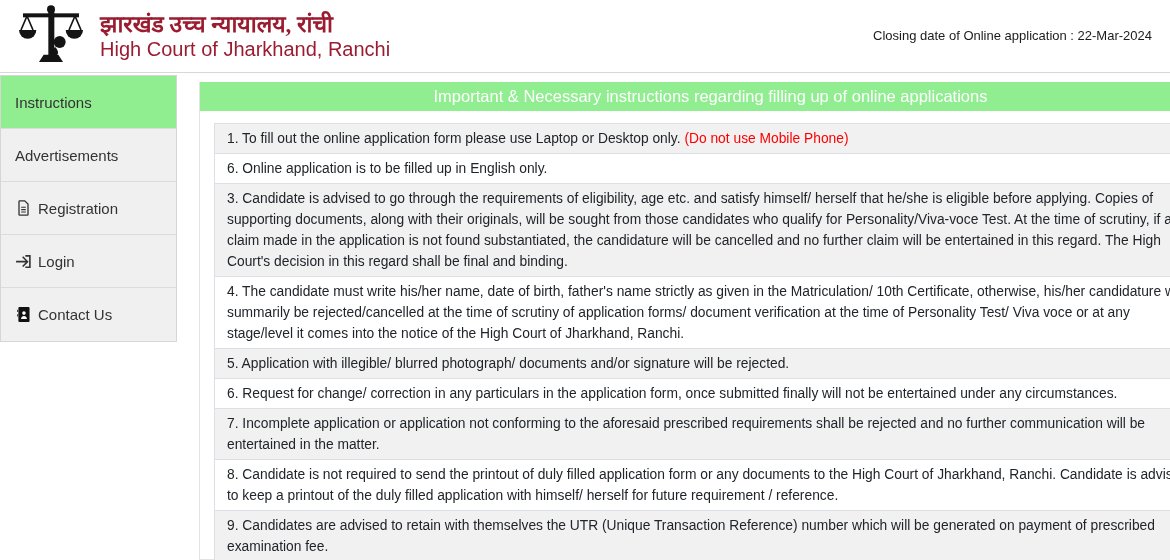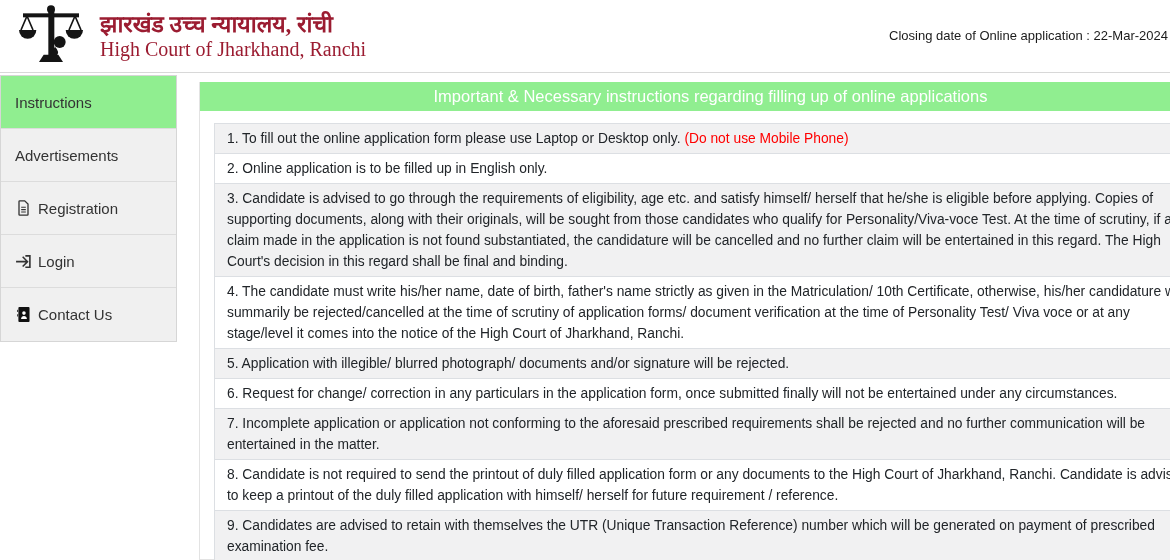--- a/index.html
+++ b/index.html
@@ -10,34 +10,34 @@
     font-family: "Liberation Sans", sans-serif;
     color: #212529;
     position: relative;
   }
 
   
   .header {
     height: 73px;
     display: flex;
     align-items: center;
-    padding: 0 2px 0 14px;
+    padding: 0 18px 0 14px;
     border-bottom: 1px solid #d8d8d8;
     background: #ffffff;
   }
   .logo { flex: 0 0 auto; margin-right: 12px; }
   .brand-hi {
     font-family: "Liberation Serif", serif;
     font-weight: bold;
     font-size: 23px;
     line-height: 27px;
     color: #9b1c31;
   }
   .brand-en {
-    font-family: Liberation Serif, serif;
+    font-family: Liberation Sans, sans-serif;
     font-size: 20px;
     line-height: 23px;
     color: #9b1c31;
   }
   .dates {
     margin-left: auto;
     text-align: right;
     font-size: 13px;
     line-height: 20px;
     color: #1b1b1b;
@@ -163,21 +163,21 @@
       </svg>
     </span>
     <span>Contact Us</span>
   </div>
 </div>
 
 <div class="main">
   <div class="main-title">Important &amp; Necessary instructions regarding filling up of online applications</div>
   <div class="inst-list">
     <div class="inst-item"><span>1. To fill out the online application form please use Laptop or Desktop only. </span><span class="warn-text">(Do not use Mobile Phone)</span></div>
-    <div class="inst-item"><span>2. Online application is to be filled up in English only.</span></div>
+    <div class="inst-item"><span>6. Online application is to be filled up in English only.</span></div>
     <div class="inst-item"><span>3. Candidate is advised to go through the requirements of eligibility, age etc. and satisfy himself/ herself that he/she is eligible before applying. Copies of supporting documents, along with their originals, will be sought from those candidates who qualify for Personality/Viva-voce Test. At the time of scrutiny, if any claim made in the application is not found substantiated, the candidature will be cancelled and no further claim will be entertained in this regard. The High Court's decision in this regard shall be final and binding.</span></div>
     <div class="inst-item"><span>4. The candidate must write his/her name, date of birth, father's name strictly as given in the Matriculation/ 10th Certificate, otherwise, his/her candidature will summarily be rejected/cancelled at the time of scrutiny of application forms/ document verification at the time of Personality Test/ Viva voce or at any stage/level it comes into the notice of the High Court of Jharkhand, Ranchi.</span></div>
     <div class="inst-item"><span>5. Application with illegible/ blurred photograph/ documents and/or signature will be rejected.</span></div>
     <div class="inst-item"><span>6. Request for change/ correction in any particulars in the application form, once submitted finally will not be entertained under any circumstances.</span></div>
     <div class="inst-item"><span>7. Incomplete application or application not conforming to the aforesaid prescribed requirements shall be rejected and no further communication will be entertained in the matter.</span></div>
     <div class="inst-item"><span>8. Candidate is not required to send the printout of duly filled application form or any documents to the High Court of Jharkhand, Ranchi. Candidate is advised to keep a printout of the duly filled application with himself/ herself for future requirement / reference.</span></div>
     <div class="inst-item"><span>9. Candidates are advised to retain with themselves the UTR (Unique Transaction Reference) number which will be generated on payment of prescribed examination fee.</span></div>
 
   </div>
 </div>

